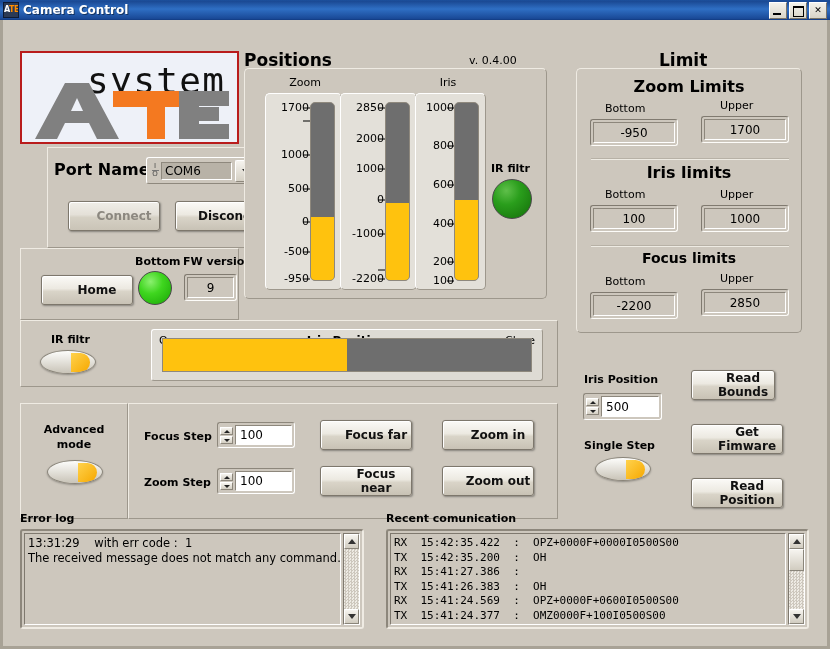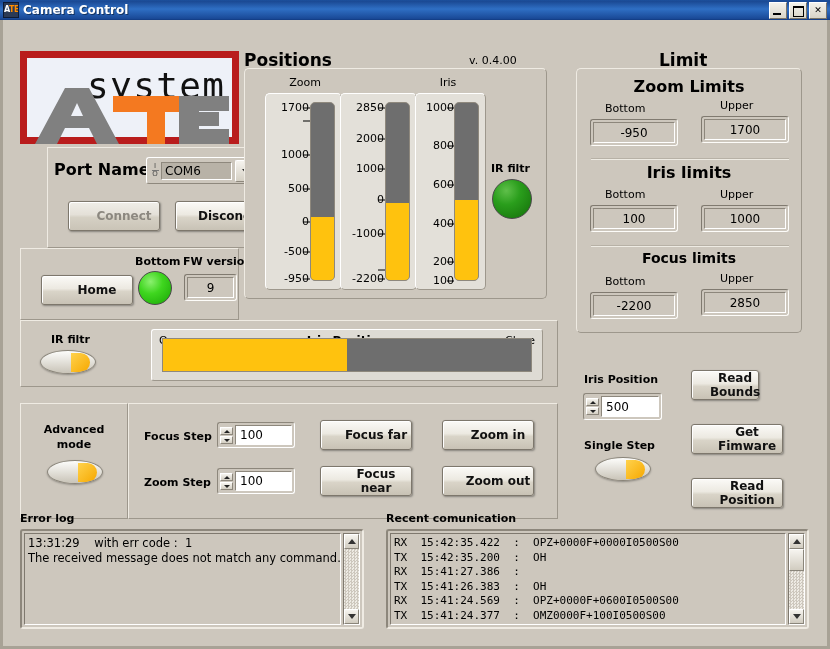--- a/index.html
+++ b/index.html
@@ -56,21 +56,21 @@
   }
   .lbl{
     position:absolute;font-size:11px;color:#000;font-weight:bold;
     font-family:"DejaVu Sans","Liberation Sans",sans-serif;white-space:nowrap;
   }
   .lbl.norm{font-weight:normal;}
 
   
   .logo-box{
     position:absolute;left:17px;top:31px;width:219px;height:93px;
-    background:#eef1f8;border:7px solid #b91c1c;box-sizing:border-box;
+    background:#eef1f8;border:2px solid #b91c1c;box-sizing:border-box;
   }
   .logo-svg{display:block;margin:0 auto;}
 
   
   .combo{
     position:absolute;display:flex;align-items:center;
     background:#cdc7bd;
     border:1px solid #8e887d;border-top-color:#fff;border-left-color:#fff;
     border-radius:3px;box-sizing:border-box;padding:2px;
   }
@@ -488,21 +488,21 @@
           <div class="dn"></div>
         </div>
       <div class="val">500</div>
     </div>
 
     <div class="lbl" style="left:581px;top:419px;">Single Step</div>
     <div class="rocker" style="left:592px;top:437px;">
       <div class="knob"></div>
     </div>
 
-    <div class="btn" style="left:688px;top:350px;width:68px;height:30px;">Read Bounds</div>
+    <div class="btn" style="left:688px;top:350px;width:84px;height:30px;">Read Bounds</div>
     <div class="btn" style="left:688px;top:404px;width:92px;height:30px;">Get Fimware</div>
     <div class="btn" style="left:688px;top:458px;width:92px;height:30px;">Read Position</div>
 
     <div class="lbl" style="left:17px;top:492px;">Error log</div>
     <div class="logbox" style="left:17px;top:509px;width:344px;height:100px;">
       <div class="text">13:31:29    with err code :  1
 The received message does not match any command.</div>
       <div class="sbar">
         <div class="sb-btn up"></div>
         <div class="sb-track"></div>

